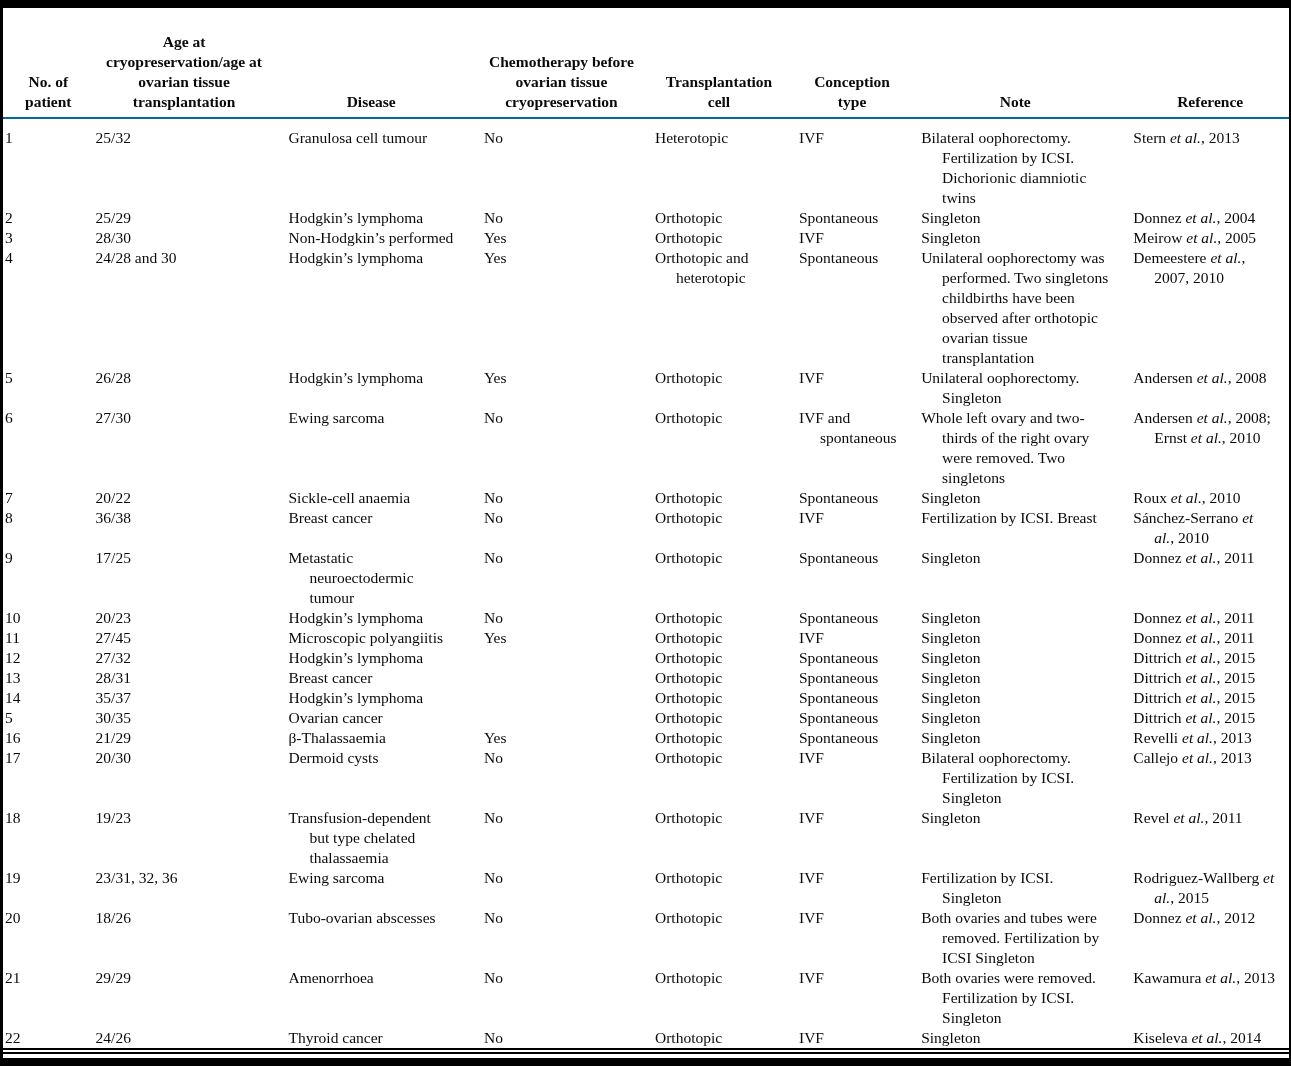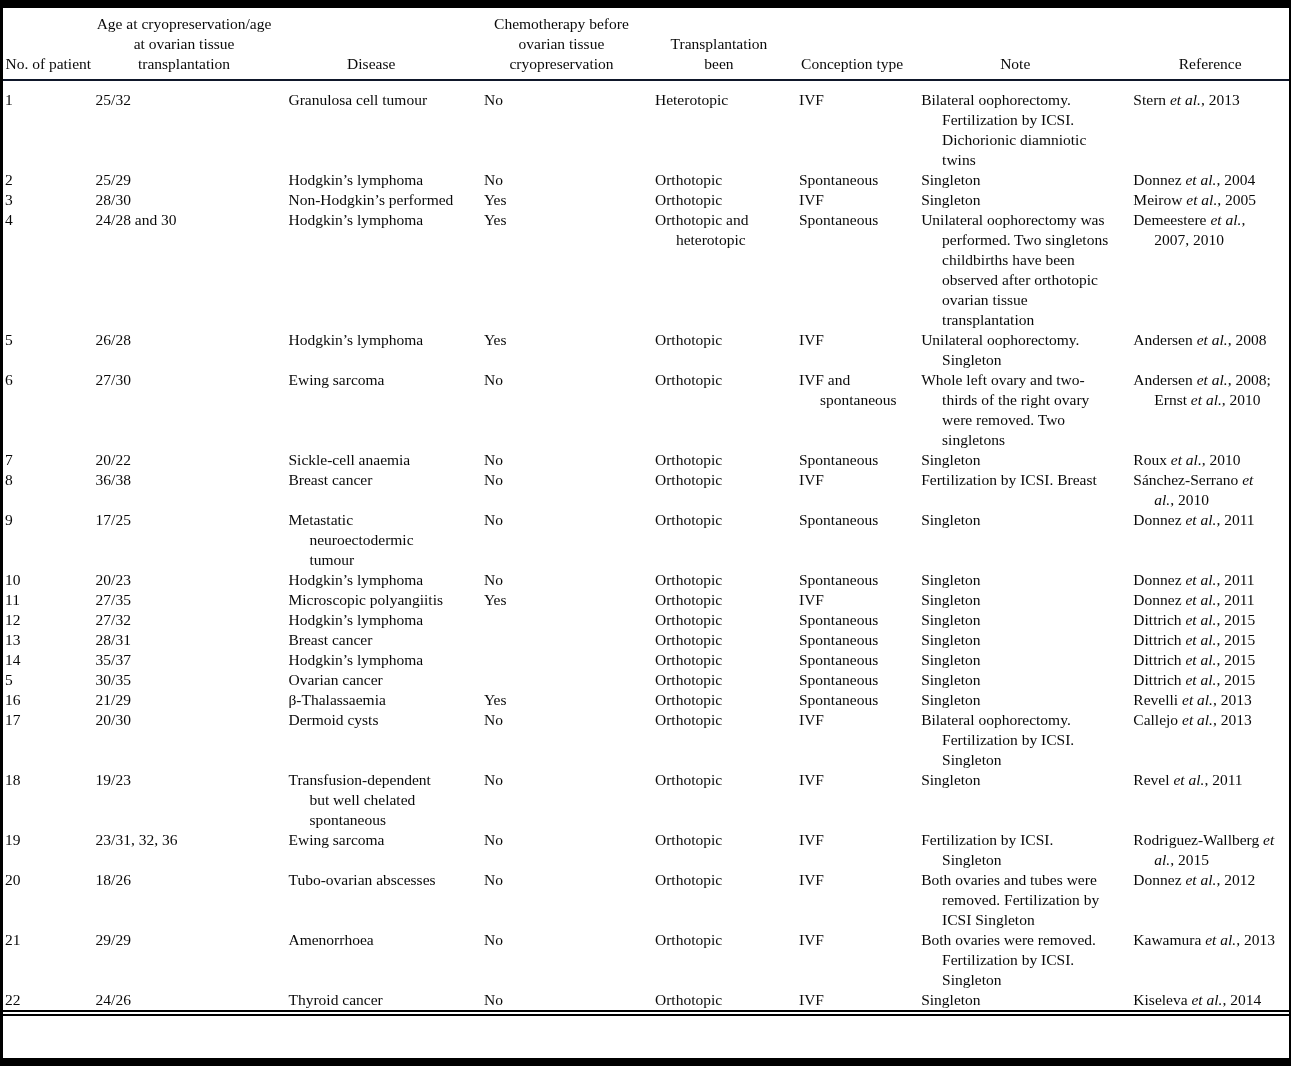--- a/index.html
+++ b/index.html
@@ -26,25 +26,25 @@
   }
   col.c0 { width: 7.2%; }
   col.c1 { width: 15.0%; }
   col.c2 { width: 15.2%; }
   col.c3 { width: 13.3%; }
   col.c4 { width: 11.2%; }
   col.c5 { width: 9.5%; }
   col.c6 { width: 16.5%; }
   col.c7 { width: 12.1%; }
   th {
-    font-weight: normal;
+    font-weight: bold;
     vertical-align: bottom;
     text-align: center;
-    padding: 6px 16px 5px 0;
-    border-bottom: 2px solid #0f172a;
+    padding: 24px 16px 5px 0;
+    border-bottom: 2px solid #0369a1;
   }
   th.c0 { text-align: center; padding-left: 2px; padding-right: 4px; }
   th.c2 { padding-right: 30px; }
   th.c6 { padding-right: 24px; }
   th.c7 { padding-right: 2px; }
   td {
     vertical-align: top;
     padding: 0 16px 0 0;
   }
   td.c0 { padding-left: 2px; padding-right: 4px; }
@@ -69,21 +69,21 @@
         <col class="c5">
         <col class="c6">
         <col class="c7">
     </colgroup>
     <thead>
       <tr>
         <th class="c0">No. of patient</th>
         <th class="c1">Age at cryopreservation/age at ovarian tissue transplantation</th>
         <th class="c2">Disease</th>
         <th class="c3">Chemotherapy before ovarian tissue cryopreservation</th>
-        <th class="c4">Transplantation been</th>
+        <th class="c4">Transplantation cell</th>
         <th class="c5">Conception type</th>
         <th class="c6">Note</th>
         <th class="c7">Reference</th>
       </tr>
     </thead>
     <tbody>
         <tr>
           <td class="c0">
             <div class="cell">1</div>
           </td>
@@ -341,21 +341,21 @@
           </td>
           <td class="c7">
             <div class="hang">Donnez <i>et al.</i>, 2011</div>
           </td>
         </tr>
         <tr>
           <td class="c0">
             <div class="cell">11</div>
           </td>
           <td class="c1">
-            <div class="cell">27/35</div>
+            <div class="cell">27/45</div>
           </td>
           <td class="c2">
             <div class="hang">Microscopic polyangiitis</div>
           </td>
           <td class="c3">
             <div class="cell">Yes</div>
           </td>
           <td class="c4">
             <div class="hang">Orthotopic</div>
           </td>
@@ -526,21 +526,21 @@
           </td>
         </tr>
         <tr>
           <td class="c0">
             <div class="cell">18</div>
           </td>
           <td class="c1">
             <div class="cell">19/23</div>
           </td>
           <td class="c2">
-            <div class="hang">Transfusion-dependent but well chelated spontaneous</div>
+            <div class="hang">Transfusion-dependent but type chelated thalassaemia</div>
           </td>
           <td class="c3">
             <div class="cell">No</div>
           </td>
           <td class="c4">
             <div class="hang">Orthotopic</div>
           </td>
           <td class="c5">
             <div class="hang">IVF</div>
           </td>

